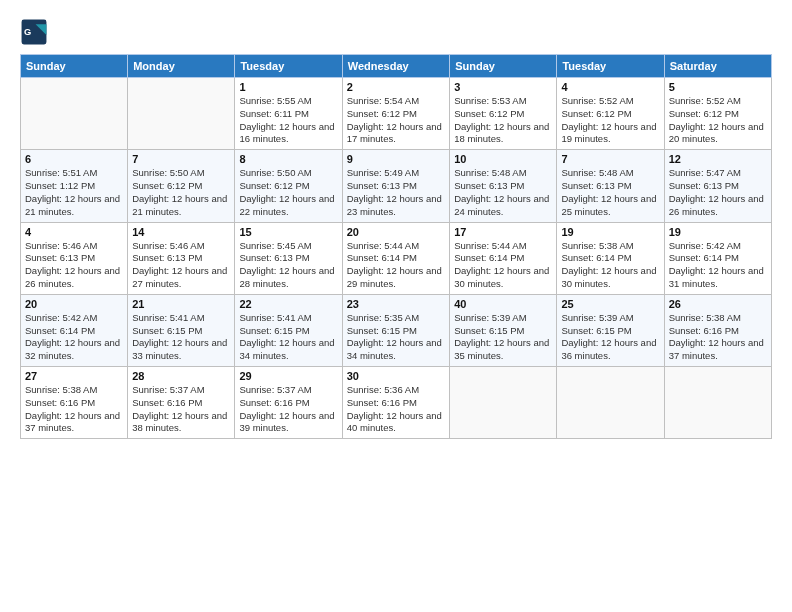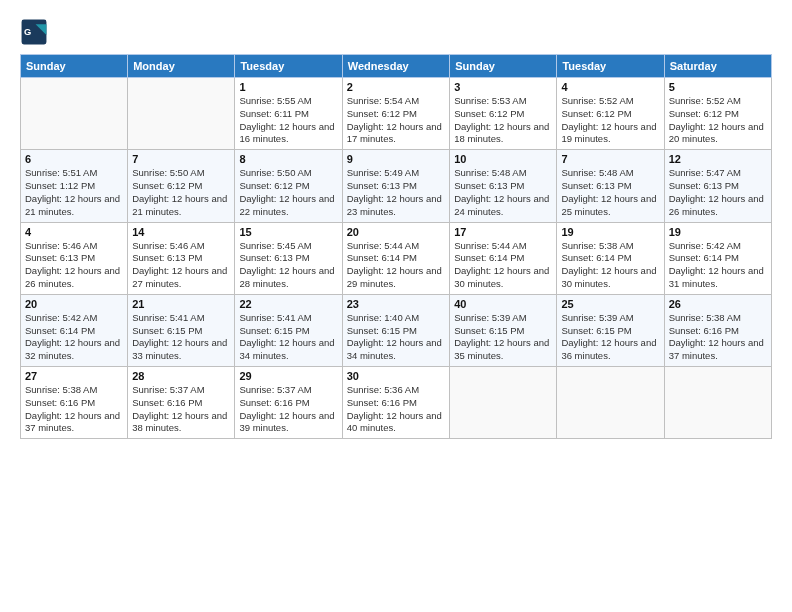--- a/index.html
+++ b/index.html
@@ -272,21 +272,21 @@
 Daylight: 12 hours and 33 minutes.</div>
           </td>
           <td>
             <span class="day-num">22</span>
             <div class="day-info">Sunrise: 5:41 AM
 Sunset: 6:15 PM
 Daylight: 12 hours and 34 minutes.</div>
           </td>
           <td>
             <span class="day-num">23</span>
-            <div class="day-info">Sunrise: 1:40 AM
+            <div class="day-info">Sunrise: 5:35 AM
 Sunset: 6:15 PM
 Daylight: 12 hours and 34 minutes.</div>
           </td>
           <td>
             <span class="day-num">40</span>
             <div class="day-info">Sunrise: 5:39 AM
 Sunset: 6:15 PM
 Daylight: 12 hours and 35 minutes.</div>
           </td>
           <td>

